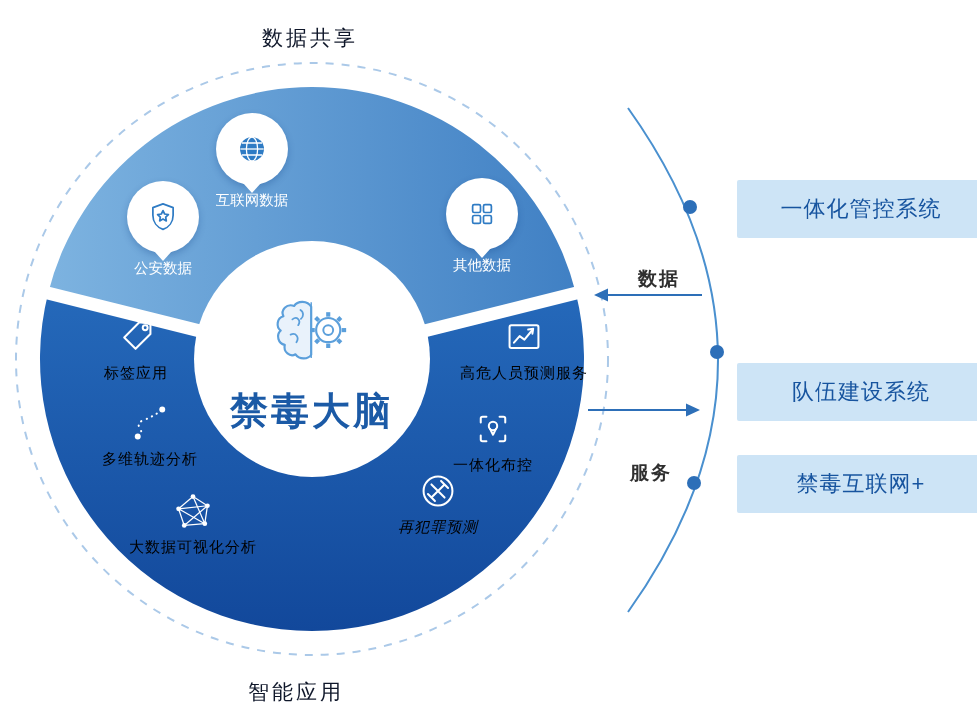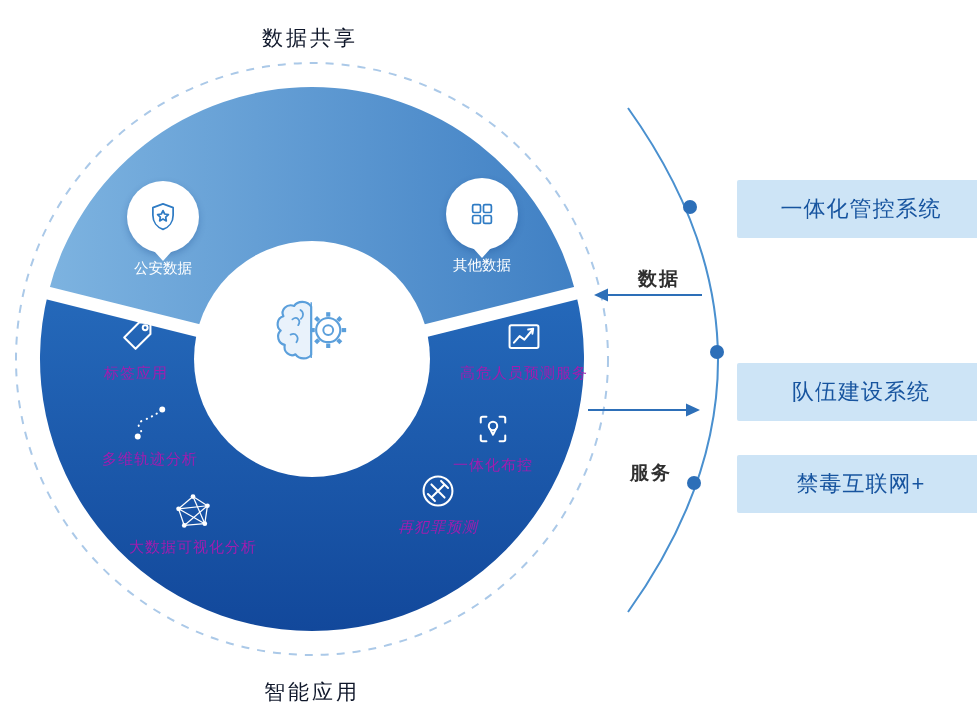--- a/index.html
+++ b/index.html
@@ -12,42 +12,42 @@
   .pin-wrap{position:absolute;width:72px;}
   .pin-circle{position:relative;width:72px;height:72px;background:#fff;border-radius:50%;
               display:flex;align-items:center;justify-content:center;
               box-shadow:0 3px 7px rgba(16,60,130,.28);}
   .pin-tail{position:absolute;left:50%;bottom:-8px;transform:translateX(-50%);
             width:0;height:0;border-left:9px solid transparent;border-right:9px solid transparent;
             border-top:10px solid #fff;}
   .pin-label{position:absolute;top:78px;left:50%;transform:translateX(-50%);
              color:#fff;font-size:14.5px;white-space:nowrap;}
   
-  .app{position:absolute;transform:translateX(-50%);text-align:right;color:#a21caf;}
+  .app{position:absolute;transform:translateX(-50%);text-align:right;color:#000000;}
   .app svg{display:block;margin:0 auto 6px auto;}
   .app-label{font-size:15px;white-space:nowrap;letter-spacing:1px;}
   
   .core-title{position:absolute;left:194px;top:386px;width:236px;text-align:center;
               font-size:38px;font-weight:bold;color:#1b5aa6;letter-spacing:3px;white-space:nowrap;}
   
   .flow-label{position:absolute;font-size:19px;color:#2f2f2f;letter-spacing:2px;white-space:nowrap;font-weight:bold;}
   .box{position:absolute;left:737px;width:248px;height:58px;background:#cde4f6;border-radius:2px;
        color:#17549f;display:flex;align-items:center;justify-content:center;
        font-size:22px;letter-spacing:1px;white-space:nowrap;}
   
   .pic{fill:none;stroke:#2e7bc4;stroke-width:2.3;stroke-linecap:round;stroke-linejoin:round;}
   .aic{fill:none;stroke:#fff;stroke-width:2.3;stroke-linecap:round;stroke-linejoin:round;}
 </style>
 </head>
 <body>
 
 <div class="canvas">
 
   <div class="zone-label" style="left:262px;top:24px;">数据共享</div>
-  <div class="zone-label" style="left:264px;top:678px;text-align:right;">智能应用</div>
+  <div class="zone-label" style="left:248px;top:678px;text-align:right;">智能应用</div>
 
   <svg class="disc" style="left:2px;top:49px;" width="620" height="620" viewBox="0 0 620 620">
     <defs>
       <linearGradient id="gTop" x1="0" y1="0" x2="1" y2="0">
         <stop offset="0" stop-color="#7db3e0"></stop>
           <stop offset="1" stop-color="#4080c4"></stop>
       </linearGradient>
       <linearGradient id="gBottom" x1="0" y1="0" x2="0" y2="1">
         <stop offset="0" stop-color="#2569ba"></stop>
           <stop offset="1" stop-color="#12489b"></stop>
@@ -71,32 +71,45 @@
       <line x1="65" y1="57" x2="65" y2="62"></line>
         <line x1="54.4" y1="52.6" x2="50.9" y2="56.1"></line>
       <line x1="50" y1="42" x2="45" y2="42"></line>
         <line x1="54.4" y1="31.4" x2="50.9" y2="27.9"></line>
       <line x1="65" y1="27" x2="65" y2="22"></line>
         <line x1="75.6" y1="31.4" x2="79.1" y2="27.9"></line>
     </g>
     <circle cx="65" cy="42" r="13.5" fill="#fff" stroke="#5b9fdb" stroke-width="2.4"></circle>
     <circle cx="65" cy="42" r="5.5" fill="none" stroke="#5b9fdb" stroke-width="2.2"></circle>
   </svg>
+  <div class="core-title">禁毒大脑</div>
 
   <div class="pin-wrap" style="left:127px;top:181px;">
     <div class="pin-circle">
       <svg width="36" height="36" viewBox="0 0 48 48">
         <path class="pic" d="M24 6.5 L37.5 11.5 V21.5 C37.5 30.6 31.8 37.7 24 40.5 C16.2 37.7 10.5 30.6 10.5 21.5 V11.5 Z"></path>
         <polygon class="pic" stroke-width="1.7" points="24,15.5 26.2,20 31.2,20.7 27.6,24.2 28.4,29.2 24,26.8 19.6,29.2 20.4,24.2 16.8,20.7 21.8,20"></polygon>
       </svg>
       <div class="pin-tail"></div>
     </div>
     <div class="pin-label">公安数据</div>
   </div>
 
+  <div class="pin-wrap" style="left:216px;top:113px;">
+    <div class="pin-circle">
+      <svg width="36" height="36" viewBox="0 0 48 48">
+        <circle cx="24" cy="24" r="16" fill="#2e7bc4"></circle>
+        <ellipse cx="24" cy="24" rx="7.5" ry="16" fill="none" stroke="#fff" stroke-width="1.7"></ellipse>
+        <line x1="8.5" y1="24" x2="39.5" y2="24" stroke="#fff" stroke-width="1.7"></line>
+        <path d="M10.6 16 H37.4 M10.6 32 H37.4" fill="none" stroke="#fff" stroke-width="1.7"></path>
+      </svg>
+      <div class="pin-tail"></div>
+    </div>
+    <div class="pin-label">互联网数据</div>
+  </div>
 
 
   <div class="pin-wrap" style="left:446px;top:178px;">
     <div class="pin-circle">
       <svg width="36" height="36" viewBox="0 0 48 48">
         <rect class="pic" x="11.5" y="11.5" width="10.5" height="10.5" rx="2"></rect>
         <rect class="pic" x="26" y="11.5" width="10.5" height="10.5" rx="2"></rect>
         <rect class="pic" x="11.5" y="26" width="10.5" height="10.5" rx="2"></rect>
         <rect class="pic" x="26" y="26" width="10.5" height="10.5" rx="2"></rect>
       </svg>

